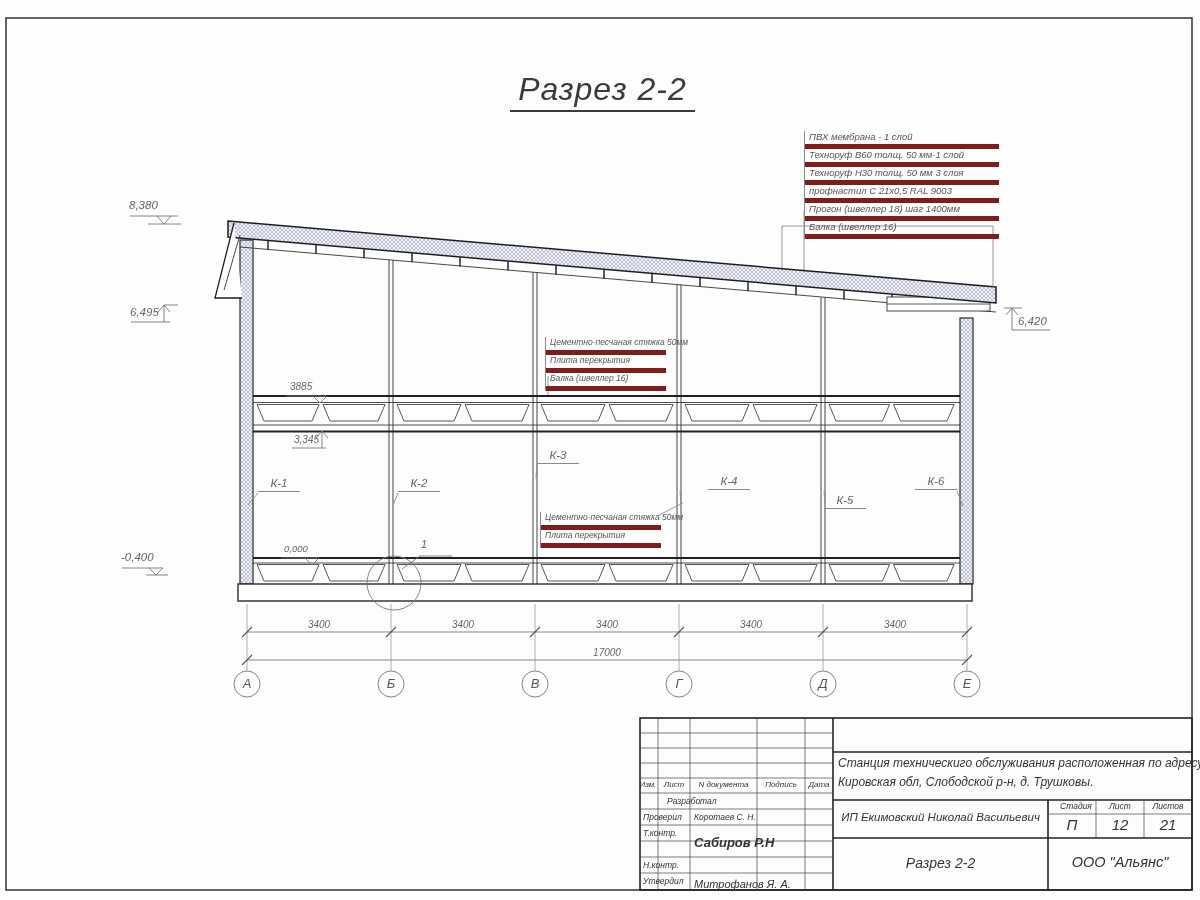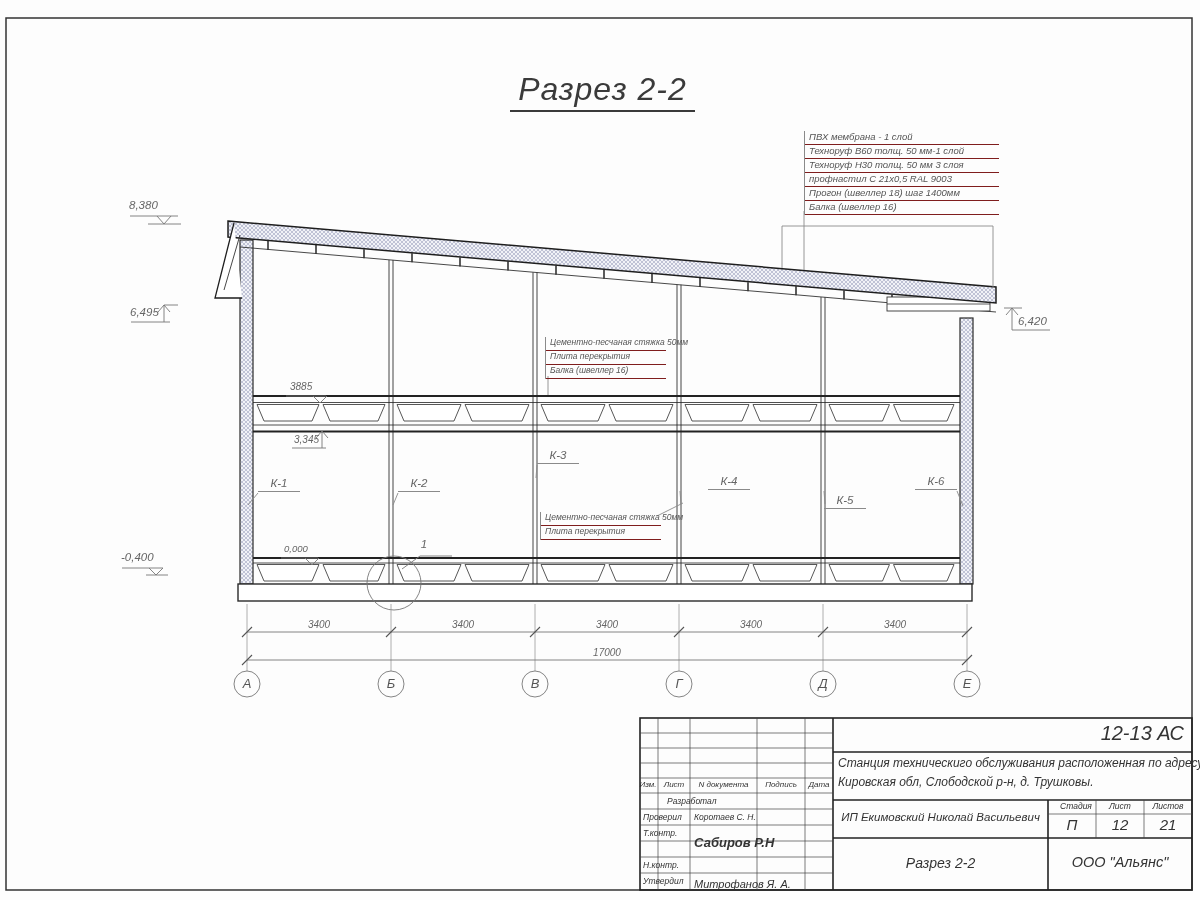--- a/index.html
+++ b/index.html
@@ -3,21 +3,21 @@
 <meta charset="utf-8">
 <style>
   html,body{margin:0;padding:0;width:1200px;height:900px;background:#fdfdfd;overflow:hidden;}
   body{font-family:"Liberation Sans",sans-serif;position:relative;}
   #stage{position:absolute;left:0;top:0;width:1200px;height:900px;}
   svg{position:absolute;left:0;top:0;}
   .t{position:absolute;font-style:italic;color:#666;white-space:nowrap;line-height:1.1;}
   .c{text-align:center;}
   .title{font-size:32px;color:#3a3a3a;border-bottom:2px solid #3a3a3a;padding-bottom:3px;letter-spacing:1px;}
   .callout{position:absolute;border-left:1px solid #8a8a8a;}
-  .callout .row{display:block;font-style:italic;color:#555;border-bottom:1px solid #7f1d1d;padding-left:4px;white-space:nowrap;}
+  .callout .row{display:block;font-style:italic;color:#555;border-bottom:5px solid #7f1d1d;padding-left:4px;white-space:nowrap;}
   .roofrow{height:13px;font-size:9.5px;width:190px;}
   .midrow{height:13px;font-size:8.5px;width:116px;}
   .klabel{font-size:11.5px;width:42px;text-align:center;border-bottom:1px solid #8a8a8a;padding-bottom:1px;}
   .elev{font-size:11.5px;}
   .dim{font-size:10px;width:60px;text-align:center;}
   .axis{font-size:13px;width:26px;height:26px;line-height:26px;text-align:center;color:#555;}
   .tb{color:#333;}
 </style>
 </head>
 <body>
@@ -252,21 +252,20 @@
 <span class="t dim" style="left:865px;top:619px;">3400</span>
 <span class="t dim" style="left:577px;top:647px;">17000</span>
 
 <span class="t axis" style="left:234px;top:671px;">А</span>
 <span class="t axis" style="left:378px;top:671px;">Б</span>
 <span class="t axis" style="left:522px;top:671px;">В</span>
 <span class="t axis" style="left:666px;top:671px;">Г</span>
 <span class="t axis" style="left:810px;top:671px;">Д</span>
 <span class="t axis" style="left:954px;top:671px;">Е</span>
 
-<span class="t tb" style="left:960px;top:722px;width:224px;text-align:right;font-size:20px;">12-13 АС</span>
 <span class="t tb" style="left:838px;top:757px;font-size:12px;">Станция техническиго обслуживания расположенная по адресу</span>
 <span class="t tb" style="left:838px;top:776px;font-size:12px;">Кировская обл, Слободской р-н, д. Трушковы.</span>
 <span class="t tb c" style="left:838px;top:811px;width:205px;font-size:11.5px;">ИП Екимовский Николай Васильевич</span>
 <span class="t tb c" style="left:858px;top:856px;width:165px;font-size:14px;">Разрез 2-2</span>
 <span class="t tb c" style="left:1052px;top:855px;width:136px;font-size:14.5px;">ООО "Альянс"</span>
 
 <span class="t tb c" style="left:1048px;top:802px;width:56px;font-size:8.5px;">Стадия</span>
 <span class="t tb c" style="left:1096px;top:802px;width:48px;font-size:8.5px;">Лист</span>
 <span class="t tb c" style="left:1144px;top:802px;width:48px;font-size:8.5px;">Листов</span>
 <span class="t tb c" style="left:1048px;top:817px;width:48px;font-size:15px;">П</span>

